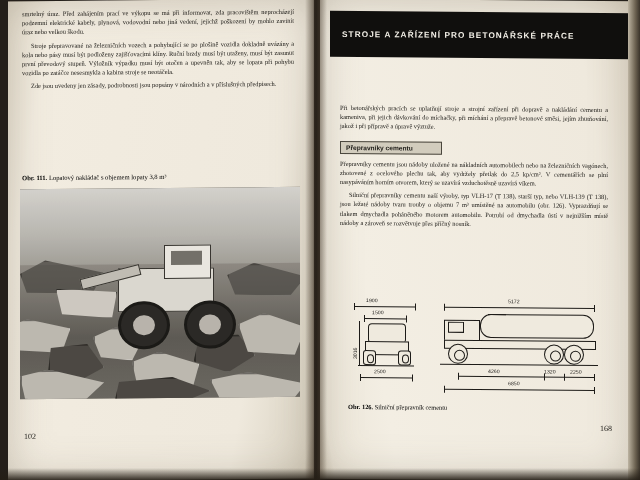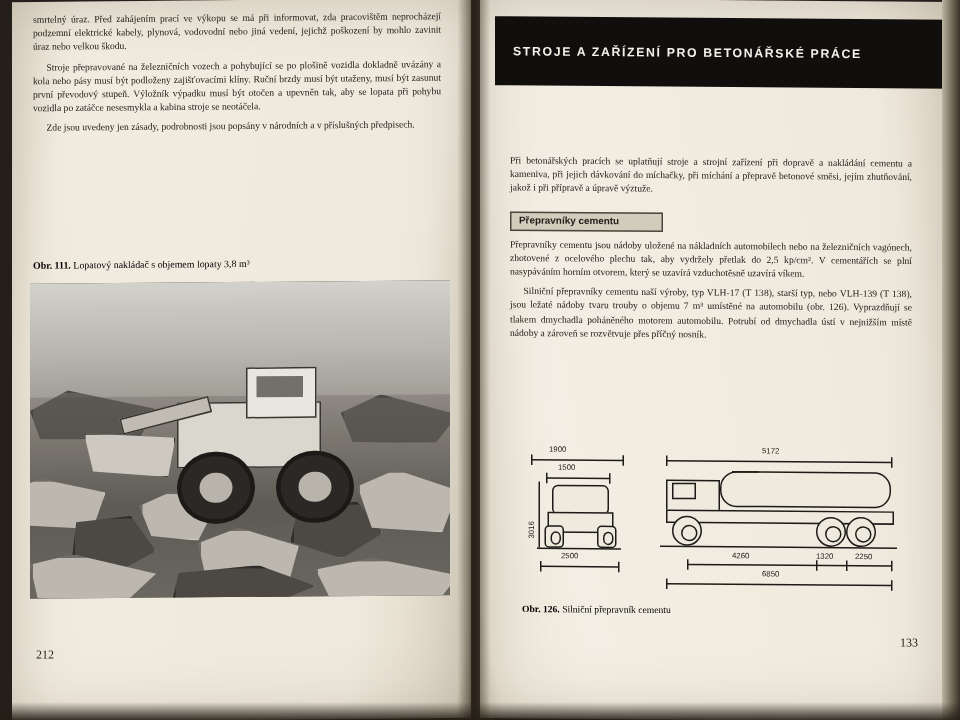--- a/index.html
+++ b/index.html
@@ -139,21 +139,21 @@
         <div class="bucket"></div>
         <div class="wheel" style="left:18%;top:54%;width:26%;height:46%;">
             <div class="hub"></div>
           </div>
         <div class="wheel" style="left:56%;top:54%;width:26%;height:46%;">
             <div class="hub"></div>
           </div>
       </div>
     </div>
 
-    <div class="pgnum" style="left:24px;top:432px;transform:skewY(-0.5deg);">212</div>
+    <div class="pgnum" style="left:24px;top:432px;transform:skewY(-0.5deg);">102</div>
 
     <div class="page page-right"></div>
 
     <div class="chaptitle">
       <span>STROJE A ZAŘÍZENÍ PRO BETONÁŘSKÉ PRÁCE</span>
     </div>
 
     <div class="col right-text just">
       <p class="p noind">Při betonářských pracích se uplatňují stroje a strojní zařízení při dopravě a nakládání cementu a kameniva, při jejich dávkování do míchačky, při míchání a přepravě betonové směsi, jejím zhutňování, jakož i při přípravě a úpravě výztuže.</p>
       <div class="sechead">Přepravníky cementu</div>
@@ -215,19 +215,19 @@
       <div class="ln h" style="left:96px;top:93px;width:150px;"></div>
       <div class="ln v" style="left:96px;top:90px;height:7px;"></div>
       <div class="ln v" style="left:246px;top:90px;height:7px;"></div>
     </div>
 
     <div class="drawcap">
       <b>Obr. 126.</b>
       <span>Silniční přepravník cementu</span>
     </div>
 
-    <div class="pgnum" style="left:600px;top:424px;transform:skewY(0.45deg);">133</div>
+    <div class="pgnum" style="left:600px;top:424px;transform:skewY(0.45deg);">168</div>
 
     <div class="gutter"></div>
     <div class="edge-right"></div>
     <div class="edge-bottom"></div>
   </div>
 </div>
 
 </body></html>

